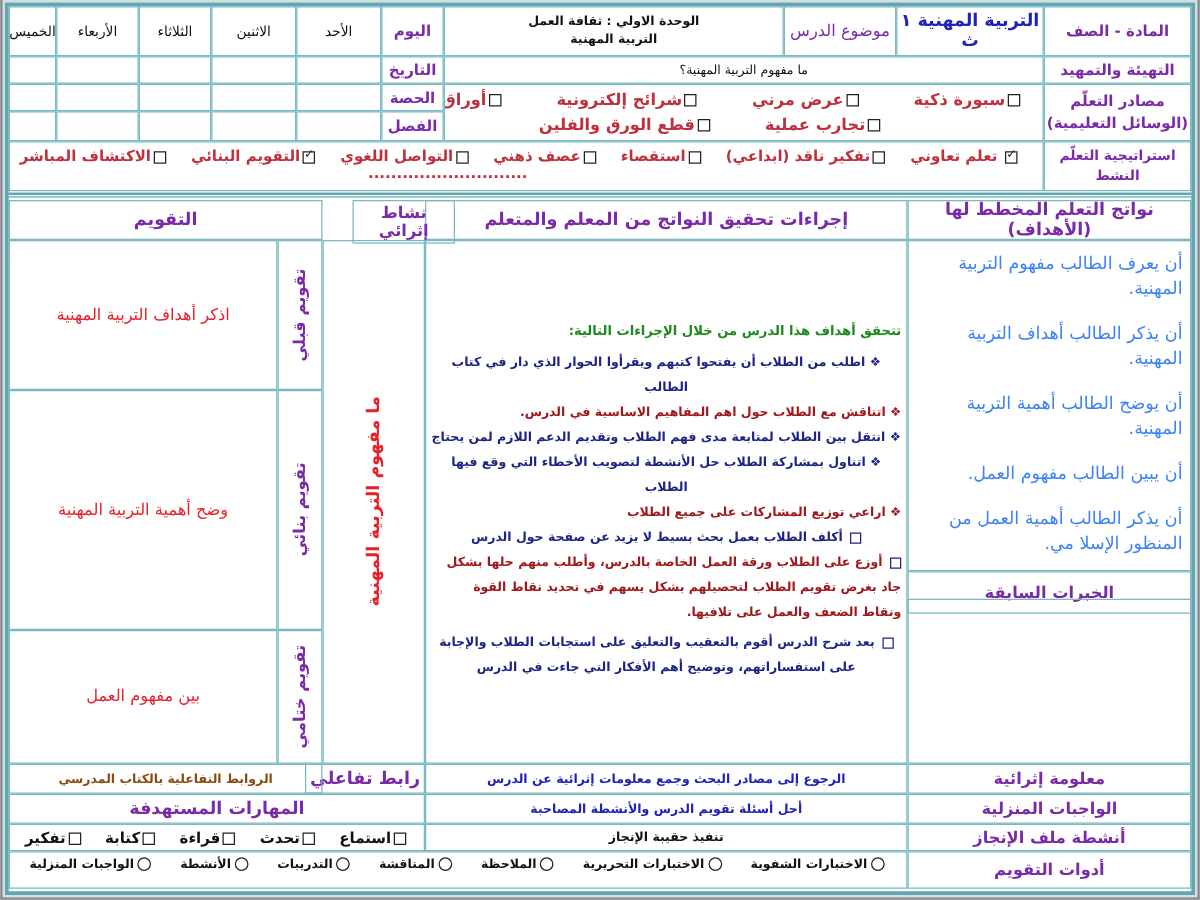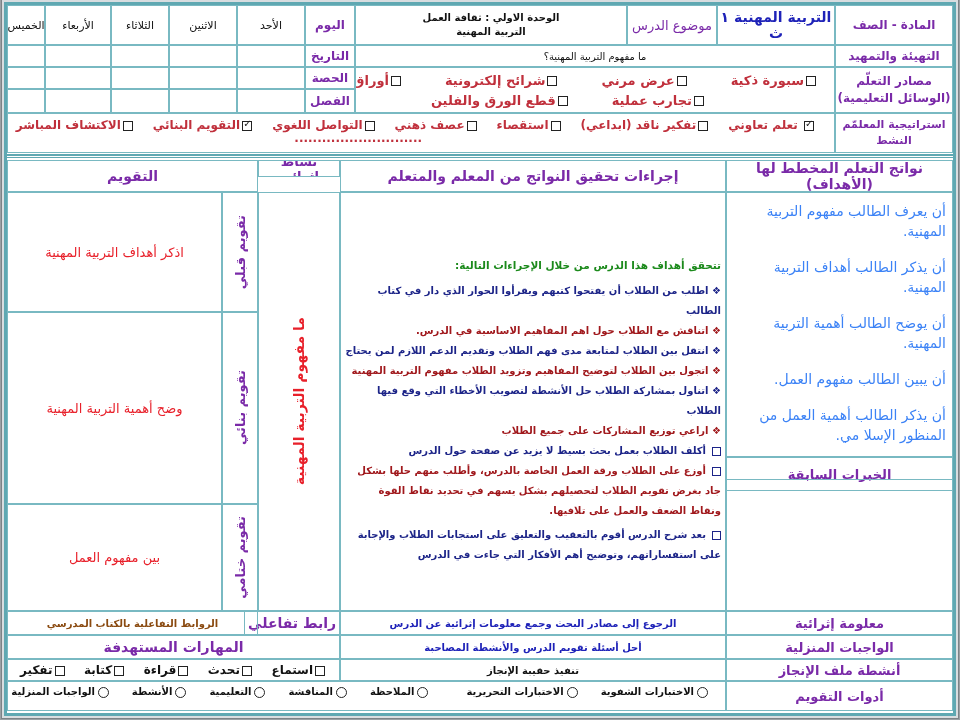--- a/index.html
+++ b/index.html
@@ -9,21 +9,21 @@
     position: absolute; left: 4px; top: 2px; width: 952px; height: 714px;
     background: #fff; border: 3px solid #5fa8b2; box-shadow: 0 0 0 2px #d8dde0, 0 0 0 3px #7c8286;
   }
   .abs { position: absolute; }
   .cell { position: absolute; border: 1px solid #79b9c2; display: flex; align-items: center; justify-content: center; text-align: center; overflow: hidden; }
   .purple { color: #7a2aa8; }
   .blue { color: #1e22b8; }
   .red { color: #c0303c; }
   .brightred { color: #e8202a; }
   .darkred { color: #a0181c; }
-  .navy { color: #1c2488; }
+  .navy { color: #1c2488; text-align: center; }
   .green { color: #1c8a1c; }
   .brown { color: #8a4a10; }
   .black { color: #111; }
   .bold { font-weight: bold; }
   .f10 { font-size: 10px; }
   .f11 { font-size: 11px; }
   .f12 { font-size: 12px; }
   .f13 { font-size: 13px; }
   .f14 { font-size: 14px; }
   .chk { display: inline-block; width: 10px; height: 10px; border: 1.5px solid #222; margin: 0 2px; vertical-align: middle; position: relative; background: #fff; }
@@ -88,62 +88,61 @@
       <span class="opt"><span class="chk"></span><span>شرائح إلكترونية</span></span>
       <span class="opt"><span class="chk"></span><span>أوراق نشاط</span></span>
     </div>
     <div style="display:flex;justify-content:flex-start;gap:30px;height:20px;align-items:center;padding-right:112px;">
       <span class="opt"><span class="chk"></span><span>تجارب عملية</span></span>
       <span class="opt"><span class="chk"></span><span>قطع الورق والفلين</span></span>
     </div>
   </div>
 
   <div class="cell purple bold f11" style="right:0;top:108px;width:118px;height:40px;flex-direction:column;line-height:16px;">
-    <span>استراتيجية المعلمّم</span>
+    <span>استراتيجية التعلّم</span>
     <span>النشط</span>
   </div>
   <div class="cell red bold f12" style="right:118px;top:108px;width:828px;height:40px;display:block;padding:4px 12px 0 8px;text-align:right;">
     <div style="display:flex;gap:6px;flex-wrap:nowrap;align-items:center;">
       <span class="opt"><span class="chk on"></span> <span>تعلم تعاوني</span></span>
       <span class="opt"><span class="chk"></span><span>تفكير ناقد (ابداعي)</span></span>
       <span class="opt"><span class="chk"></span><span>استقصاء</span></span>
       <span class="opt"><span class="chk"></span><span>عصف ذهني</span></span>
       <span class="opt"><span class="chk"></span><span>التواصل اللغوي</span></span>
       <span class="opt"><span class="chk on"></span><span>التقويم البنائي</span></span>
       <span class="opt"><span class="chk"></span><span>الاكتشاف المباشر</span></span>
 
     </div>
     <div style="padding-right:400px;line-height:12px;">............................</div>
   </div>
 
   <div class="sep-double" style="top:149px;"></div>
 
   <div class="cell purple bold f14" style="right:0;top:155px;width:227px;height:32px;">نواتج التعلم المخطط لها (الأهداف)</div>
   <div class="cell purple bold f14" style="right:227px;top:155px;width:386px;height:32px;">إجراءات تحقيق النواتج من المعلم والمتعلم</div>
-  <div class="cell purple bold f13" style="right:613px;top:155px;width:82px;height:17px;margin-left:40px;">نشاط إثرائي</div>
+  <div class="cell purple bold f13" style="right:589px;top:155px;width:82px;height:35px;margin-left:40px;">نشاط إثرائي</div>
   <div class="cell purple bold f14" style="right:695px;top:155px;width:251px;height:32px;">التقويم</div>
 
   <div class="cell" style="right:0;top:187px;width:227px;height:265px;display:block;padding:8px 6px 0 4px;">
     <div class="goal">أن يعرف الطالب مفهوم التربية المهنية.</div>
     <div class="goal">أن يذكر الطالب  أهداف التربية المهنية.</div>
     <div class="goal">أن يوضح الطالب أهمية التربية المهنية.</div>
     <div class="goal">أن يبين الطالب مفهوم العمل.</div>
     <div class="goal">أن يذكر الطالب أهمية العمل من المنظور الإسلا مي.</div>
 
   </div>
   <div class="cell purple bold f13" style="right:0;top:452px;width:227px;height:34px;">الخبرات السابقة</div>
   <div class="cell" style="right:0;top:474px;width:227px;height:132px;"></div>
 
   <div class="cell" style="right:227px;top:187px;width:386px;height:419px;"></div>
   <div class="abs" style="right:232px;top:250px;width:376px;text-align:right;font-size:10px;font-weight:bold;line-height:20px;">
     <div class="green" style="margin-bottom:6px;font-size:10.5px;">تتحقق أهداف هذا الدرس من خلال الإجراءات  التالية:</div>
     <div class="navy"><span class="bullet">❖</span> <span>اطلب من الطلاب أن يفتحوا كتبهم ويقرأوا الحوار الذي دار في كتاب الطالب</span></div>
     <div class="darkred"><span class="bullet">❖</span> <span>اتناقش مع الطلاب حول اهم المفاهيم الاساسية في الدرس.</span></div>
     <div class="navy"><span class="bullet">❖</span> <span>انتقل بين الطلاب لمتابعة مدى فهم الطلاب وتقديم الدعم اللازم لمن يحتاج</span></div>
-    <div class="darkred"><span class="bullet">❖</span> <span>اتجول بين الطلاب لتوضيح المفاهيم وتزويد الطلاب مفهوم التربية المهنية</span></div>
     <div class="navy"><span class="bullet">❖</span> <span>اتناول بمشاركة الطلاب حل الأنشطة لتصويب الأخطاء التي وقع فيها الطلاب</span></div>
     <div class="darkred"><span class="bullet">❖</span> <span>اراعي توزيع المشاركات على جميع الطلاب</span></div>
     <div class="navy"><span class="sq"></span><span>أكلف الطلاب بعمل بحث بسيط لا يزيد عن صفحة حول الدرس</span></div>
     <div class="darkred"><span class="sq"></span><span>أوزع على الطلاب ورقة العمل الخاصة بالدرس، وأطلب منهم حلها بشكل جاد بغرض تقويم الطلاب لتحصيلهم بشكل يسهم في تحديد نقاط القوة ونقاط الضعف والعمل على تلافيها.</span></div>
     <div class="navy" style="margin-top:4px;"><span class="sq"></span><span>بعد شرح الدرس أقوم بالتعقيب والتعليق على استجابات الطلاب والإجابة على استفساراتهم، وتوضيح أهم الأفكار التي جاءت في الدرس</span></div>
   </div>
 
   <div class="cell brightred bold f14" style="right:613px;top:187px;width:82px;height:419px;">
     <span class="vert">ما مفهوم التربية المهنية</span>
   </div>
@@ -176,21 +175,21 @@
     <span class="opt"><span class="chk"></span><span>استماع</span></span>
     <span class="opt"><span class="chk"></span><span>تحدث</span></span>
     <span class="opt"><span class="chk"></span><span>قراءة</span></span>
     <span class="opt"><span class="chk"></span><span>كتابة</span></span>
     <span class="opt"><span class="chk"></span><span>تفكير</span></span>
   </div>
 
   <div class="cell purple bold f13" style="right:0;top:676px;width:227px;height:30px;">أدوات التقويم</div>
   <div class="cell black bold f10" style="right:227px;top:676px;width:719px;height:30px;justify-content:flex-start;padding:0 8px;align-items:flex-start;padding-top:4px;">
     <span class="opt" style="margin-left:14px;"><span class="radio"></span><span>الاختبارات الشفوية</span></span>
-    <span class="opt" style="margin-left:29px;"><span class="radio"></span><span>الاختبارات التحريرية</span></span>
+    <span class="opt" style="margin-left:14px;"><span class="radio"></span><span>الاختبارات التحريرية</span></span>
     <span class="opt" style="margin-left:14px;"><span class="radio"></span><span>الملاحظة</span></span>
     <span class="opt" style="margin-left:14px;"><span class="radio"></span><span>المناقشة</span></span>
-    <span class="opt" style="margin-left:14px;"><span class="radio"></span><span>التعليمية</span></span>
+    <span class="opt" style="margin-left:14px;"><span class="radio"></span><span>التدريبات</span></span>
     <span class="opt" style="margin-left:14px;"><span class="radio"></span><span>الأنشطة</span></span>
     <span class="opt" style="margin-left:14px;"><span class="radio"></span><span>الواجبات المنزلية</span></span>
 
   </div>
 </div>
 
 </body></html>

